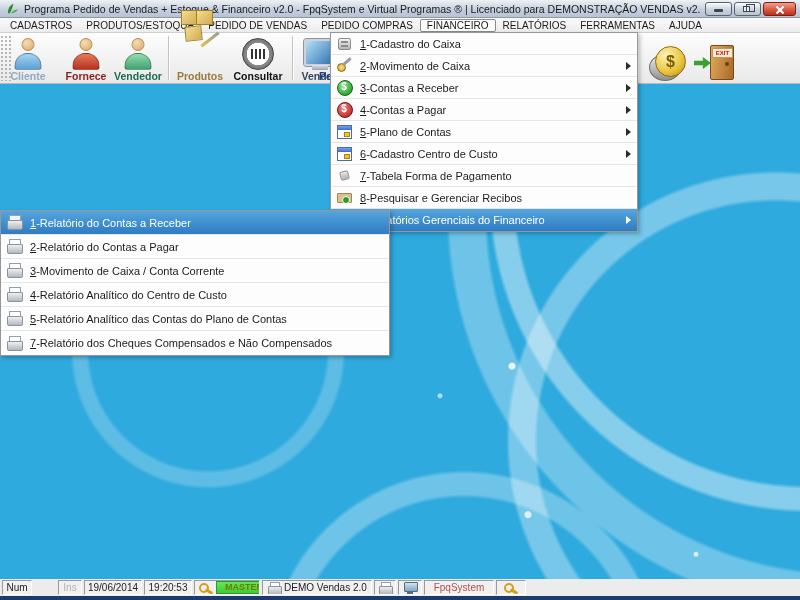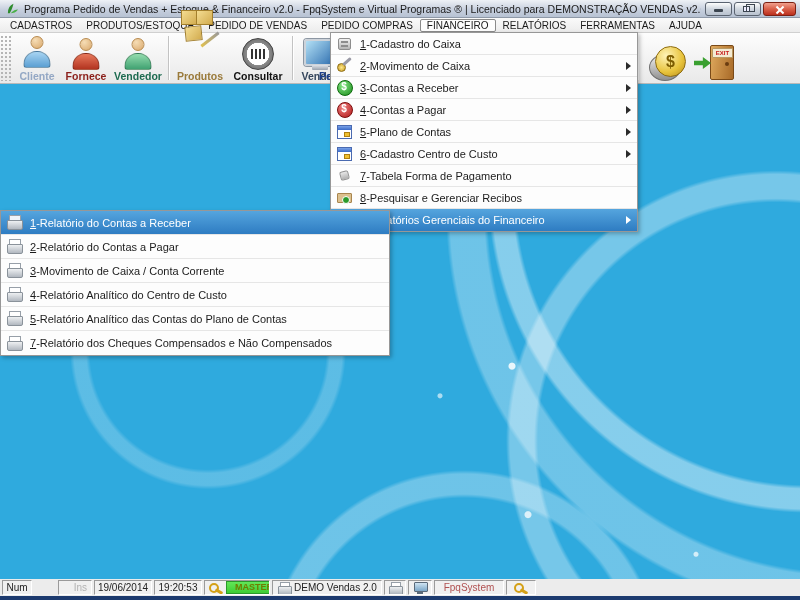--- a/index.html
+++ b/index.html
@@ -206,21 +206,21 @@
     <span class="mb-item">PEDIDO COMPRAS</span>
     <span class="mb-item active">FINANCEIRO</span>
     <span class="mb-item">RELATÓRIOS</span>
     <span class="mb-item">FERRAMENTAS</span>
     <span class="mb-item">AJUDA</span>
   </div>
 
   <div class="toolbar">
     <span class="grip"></span>
 
-    <div class="tbtn" style="left:14px;width:46px;justify-content:space-between;">
+    <div class="tbtn" style="left:5px;width:46px;">
       <span class="person p-blue">
           <i class="head"></i>
           <i class="body"></i>
         </span>
       <span class="tlabel lb-cliente">Cliente</span>
     </div>
     <div class="tbtn" style="left:112px;width:52px;">
       <span class="person p-green">
           <i class="head"></i>
           <i class="body"></i>
@@ -363,21 +363,21 @@
     </div>
   </div>
 
   <div class="statusbar">
     <div class="sp" style="width:30px;justify-content:center;">
         <span>Num</span>
       </div>
     <div class="sp" style="width:22px;justify-content:flex-start;margin-top:19px;">
         <span>Caps</span>
       </div>
-    <div class="sp dim" style="width:34px;justify-content:flex-end;">
+    <div class="sp dim" style="width:24px;justify-content:center;">
         <span>Ins</span>
       </div>
     <div class="sp" style="width:58px;justify-content:center;">
         <span>19/06/2014</span>
       </div>
     <div class="sp" style="width:48px;justify-content:center;">
         <span>19:20:53</span>
       </div>
     <div class="sp" style="width:66px;">
       <span class="si keys"></span>

